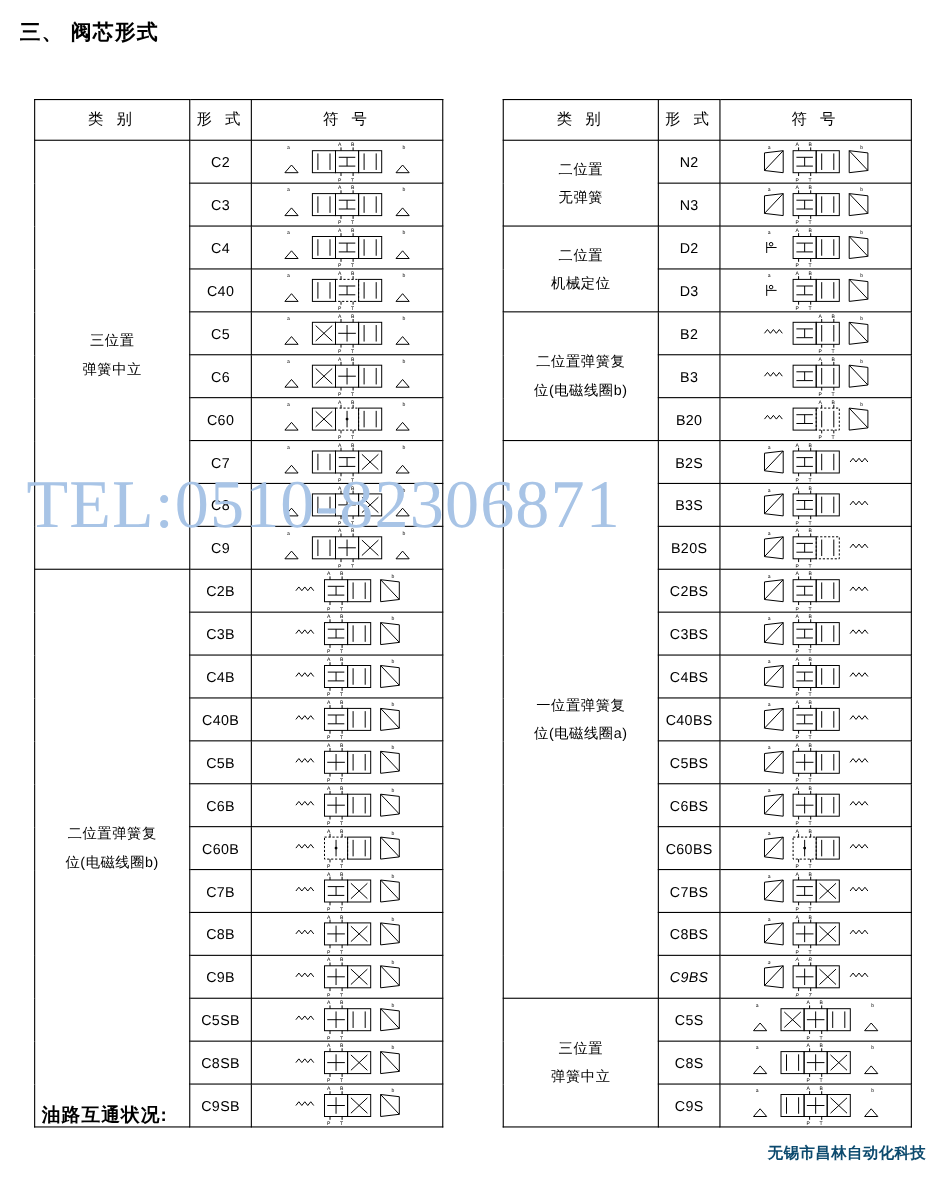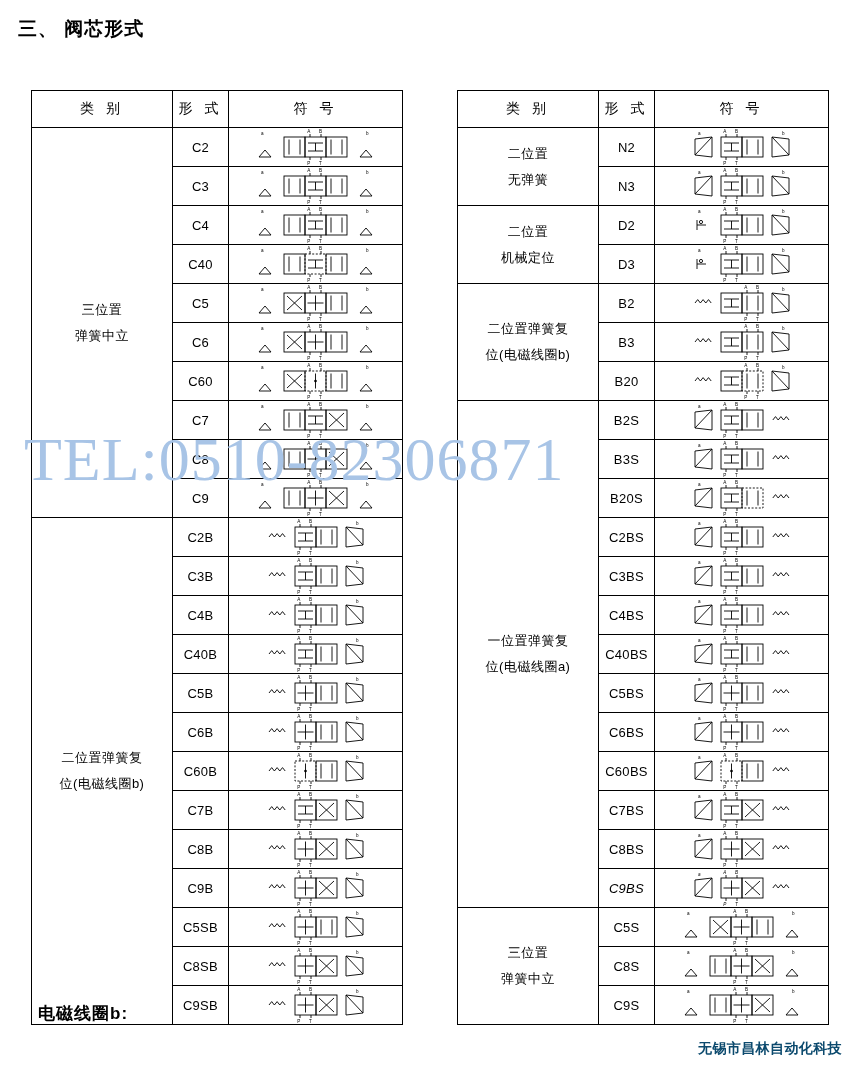--- a/index.html
+++ b/index.html
@@ -1674,16 +1674,16 @@
                 </svg>
               </div>
             </td>
           </tr>
         </tbody>
     </table>
   </div>
 
   <div class="watermark wm1">TEL:0510-82306871</div>
 
-  <div class="footer-left">电磁线圈b:</div>
+  <div class="footer-left">油路互通状况:</div>
   <div class="footer-right">无锡市昌林自动化科技</div>
 
 </div>
 
 </body></html>

